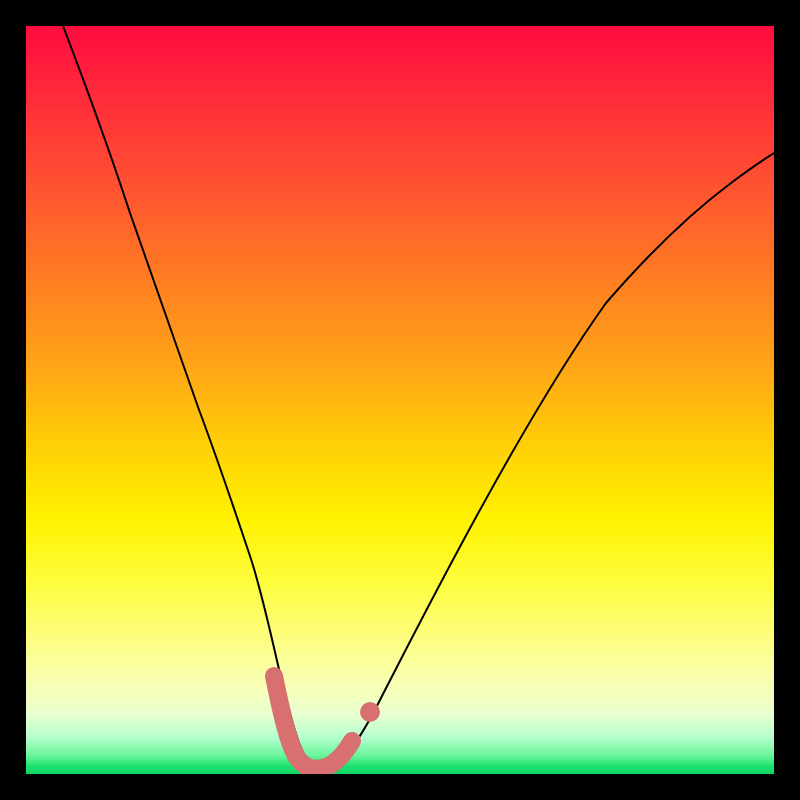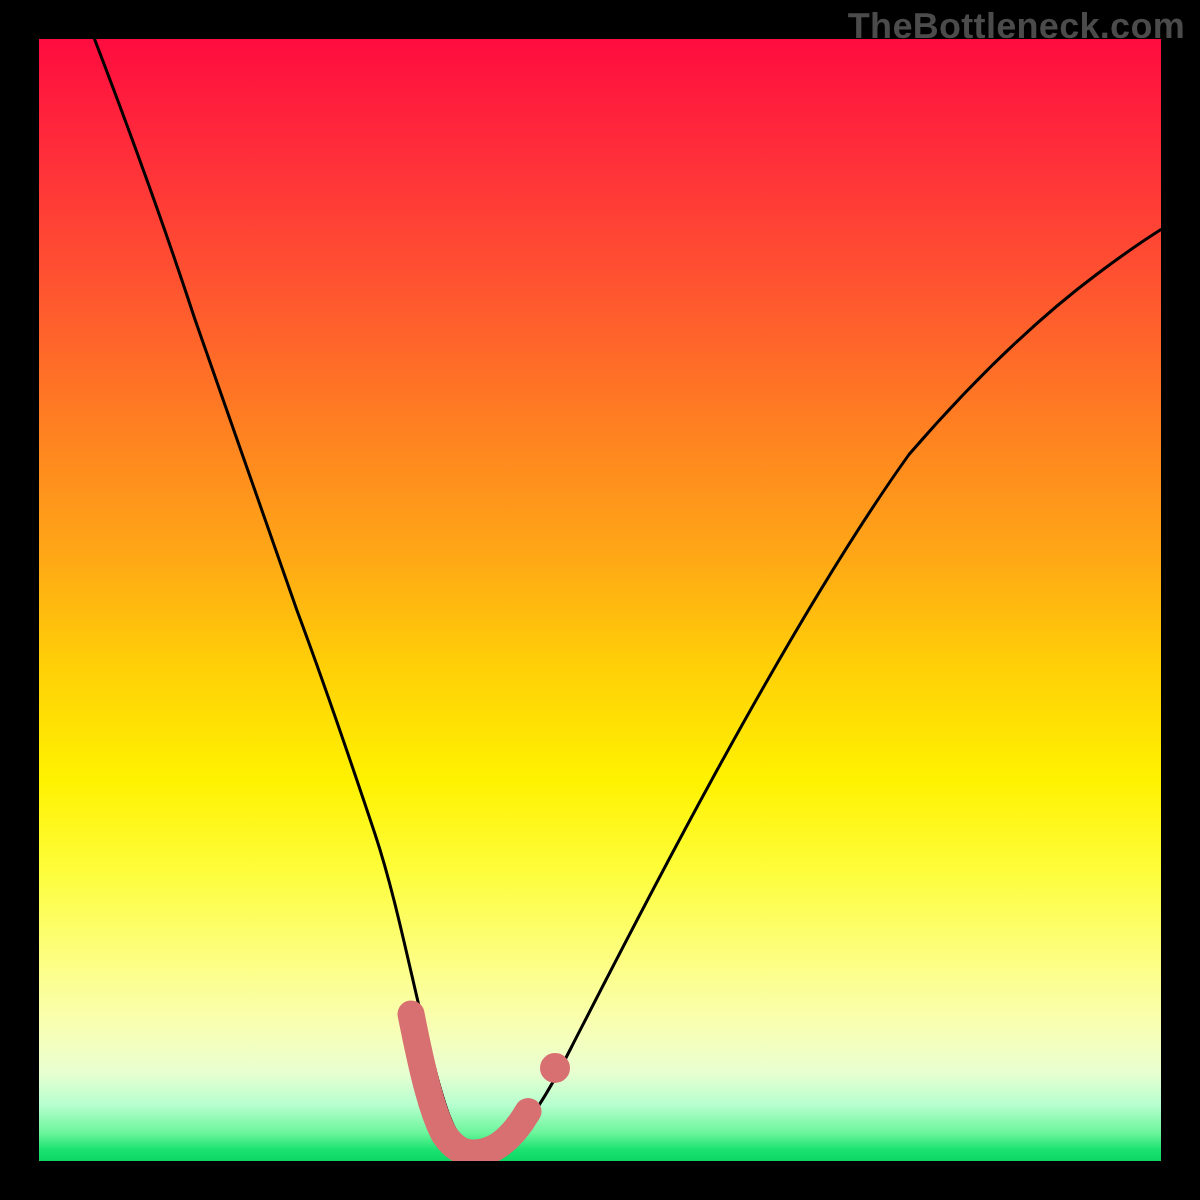--- a/index.html
+++ b/index.html
@@ -73,21 +73,20 @@
   }
   .marker-dot {
     fill: #d87072;
   }
 </style>
 </head>
 <body>
 
 <div class="frame">
 
-  <div class="watermark">TheBottleneck.com</div>
 
   <div class="plot-area">
     <svg class="plot-svg" viewBox="0 0 748 748" preserveAspectRatio="none">
 
       <path class="curve-main" d="M 37 0
                C 60 60, 82 120, 104 187
                C 127 254, 149 314, 172 381
                C 194 440, 209 485, 224 530
                C 239 575, 250 635, 262 680
                C 270 710, 276 730, 285 738

